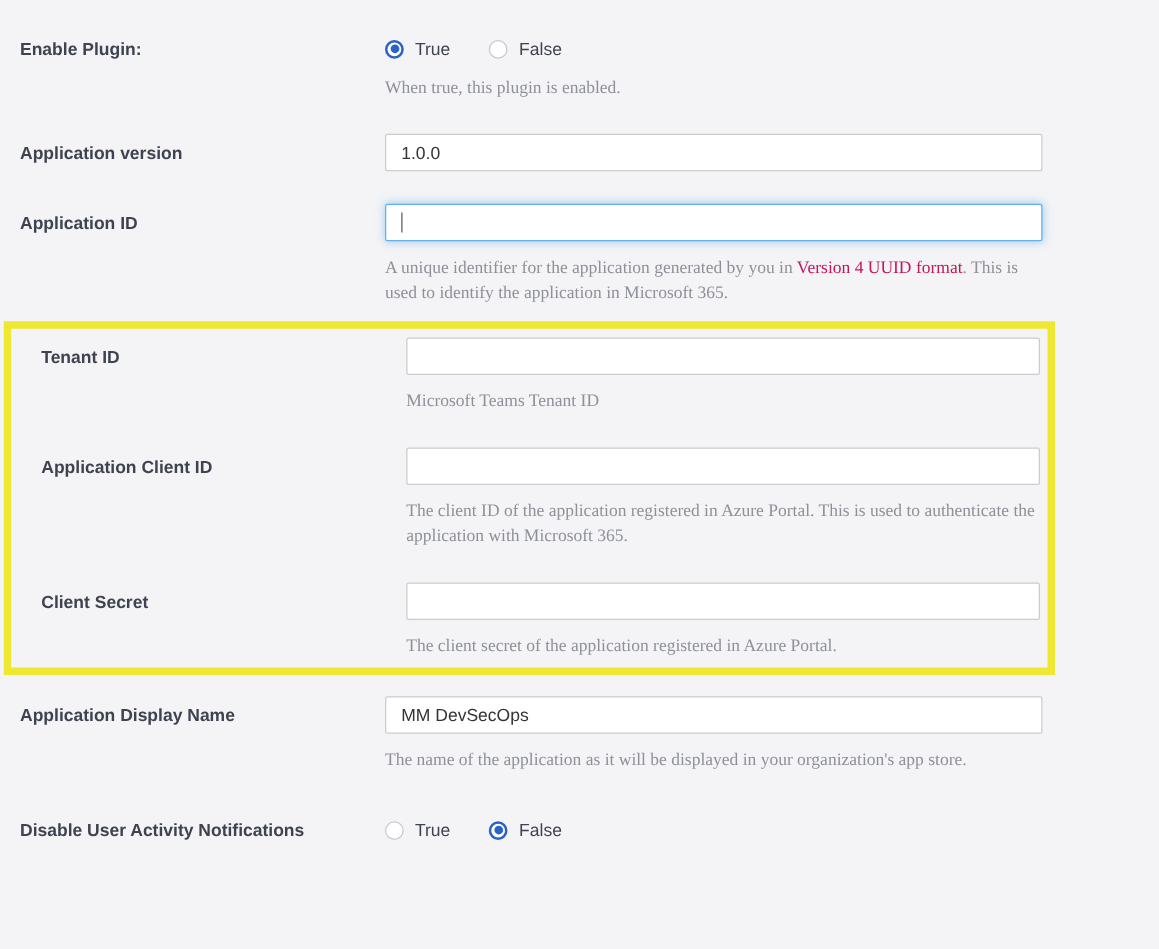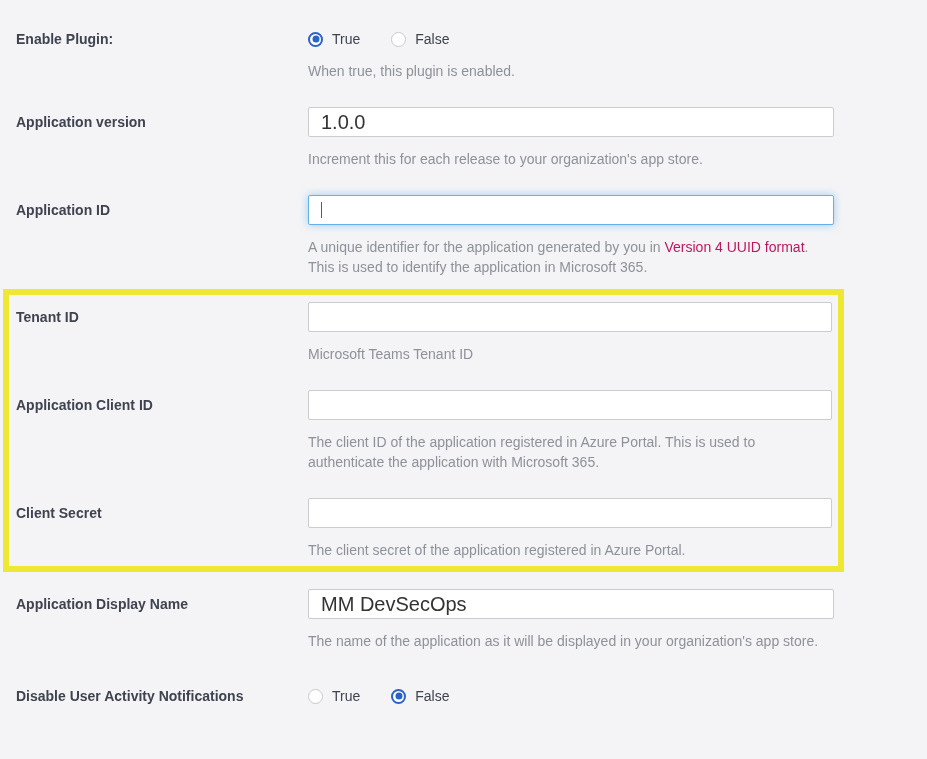--- a/index.html
+++ b/index.html
@@ -43,21 +43,21 @@
   .form-control {
     display: block;
     width: 100%;
     box-sizing: border-box;
     height: 30px;
     padding: 0 12px;
     border: 1px solid #cccccc;
     border-radius: 2px;
     background: #ffffff;
     color: #333333;
-    font-size: 20px;
+    font-size: 14px;
     font-family: "Liberation Sans", sans-serif;
   }
   .input-wrap { position: relative; }
   .form-control.focused {
     border-color: #66afe9;
     outline: none;
     box-shadow: 0 0 8px rgba(102, 175, 233, 0.6);
   }
   .caret {
     position: absolute;
@@ -66,20 +66,21 @@
     width: 1px;
     height: 16px;
     background: #555a63;
     animation: blink 1.1s steps(1) infinite;
   }
   @keyframes blink { 50% { opacity: 0; } }
   .help-text {
     margin: 12px 0 0 0;
     color: #8e9199;
     line-height: 20px;
+    font-family: Liberation Serif, serif;
   }
   .help-link {
     color: #be185d;
     cursor: pointer;
     text-decoration: none;
   }
   .radio-group {
     display: flex;
     align-items: center;
     gap: 31px;
@@ -115,21 +116,21 @@
     width: 7px;
     height: 7px;
     border-radius: 50%;
     background: #2a62c6;
   }
   .highlight-box {
     border: 6px solid #eee832;
     margin: 0 7px 17px 3px;
     padding: 7px 0 0 0;
   }
-  .highlight-box .form-group { padding-left: 7px; }
+  .highlight-box .form-group { padding-left: 24px; }
   .highlight-box .control-col { margin-right: 6px; }
   .highlight-box .form-group.last { margin-bottom: 6px; }
 </style>
 </head>
 <body>
 
 <div class="page">
 
   <div class="form-group radio-row">
     <label class="control-label">Enable Plugin:</label>
@@ -145,21 +146,20 @@
         </span>
       </div>
       <p class="help-text">When true, this plugin is enabled.</p>
     </div>
   </div>
 
   <div class="form-group">
     <label class="control-label">Application version</label>
     <div class="control-col">
       <input type="text" class="form-control" value="1.0.0" style="">
-      <p class="help-text">Increment this for each release to your organization's app store.</p>
     </div>
   </div>
 
   <div class="form-group mb-12">
     <label class="control-label">Application ID</label>
     <div class="control-col">
       <div class="input-wrap">
         <input type="text" class="form-control focused" value="" style="">
         <span class="caret"></span>
       </div>

